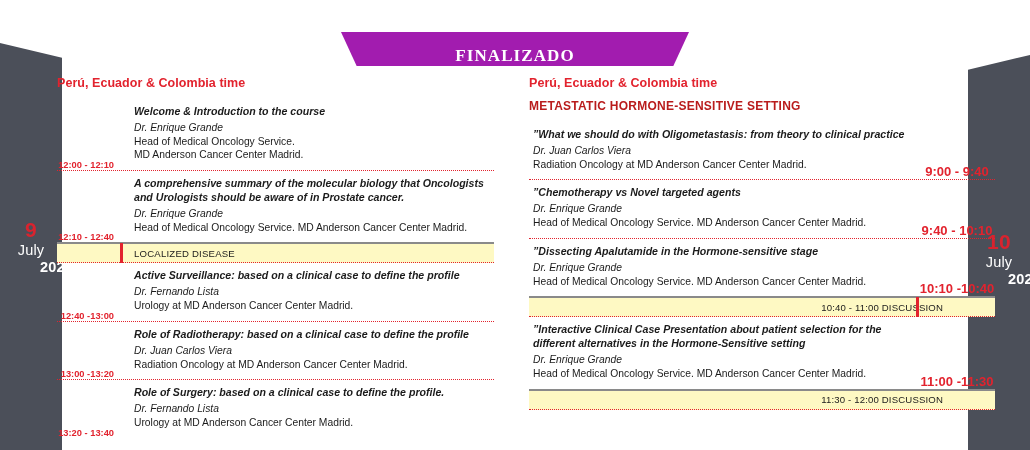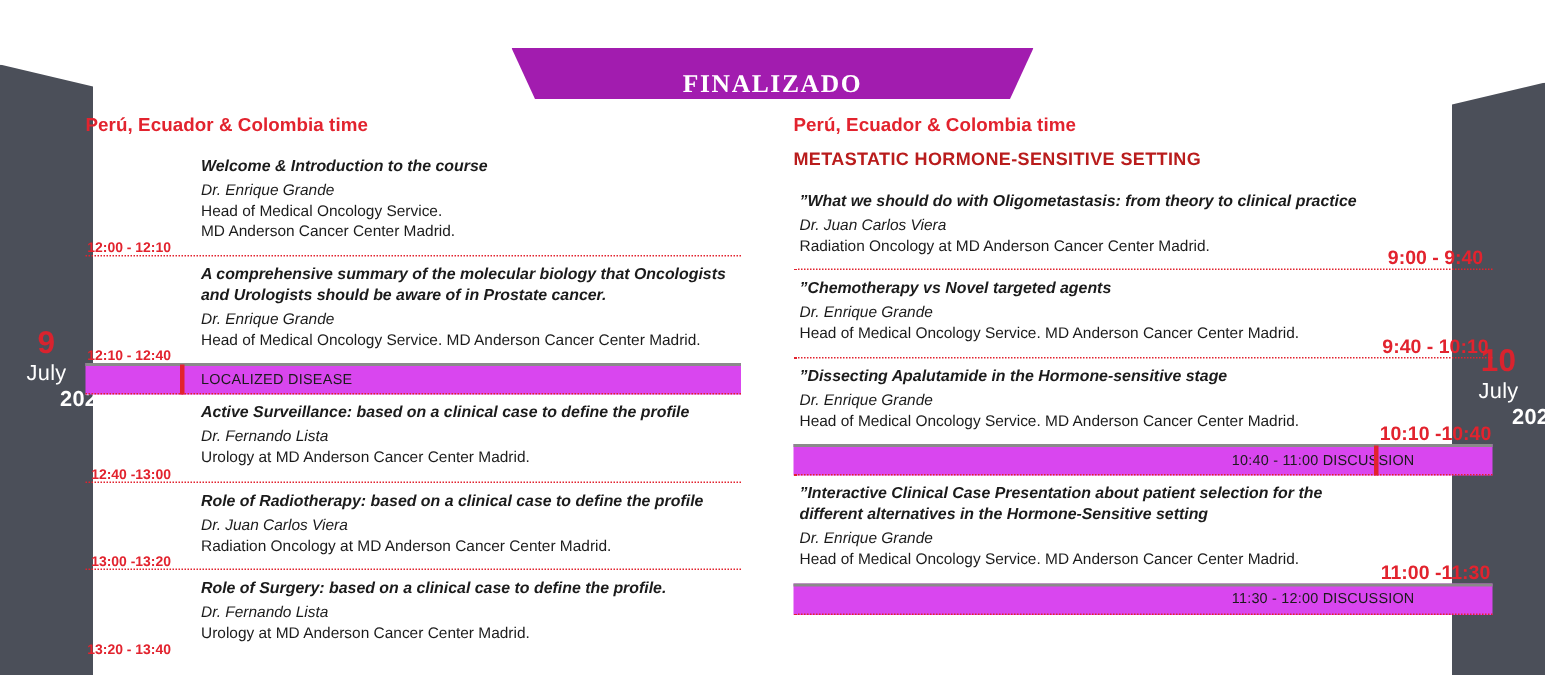--- a/index.html
+++ b/index.html
@@ -158,21 +158,21 @@
   }
   .affil{
     color:#1b1b1b;
     font-size:10.3px;
     line-height:1.32;
   }
 
   
   .band{
     position:relative;
-    background:#d946ef;
+    background:#fef9c3;
     border-top:2px solid #8a8a8a;
     border-bottom:1px dotted #e2232e;
     height:21px;
     display:flex;
     align-items:center;
     box-sizing:border-box;
   }
   .band-label{
     font-size:9.6px;
     color:#1b1b1b;

